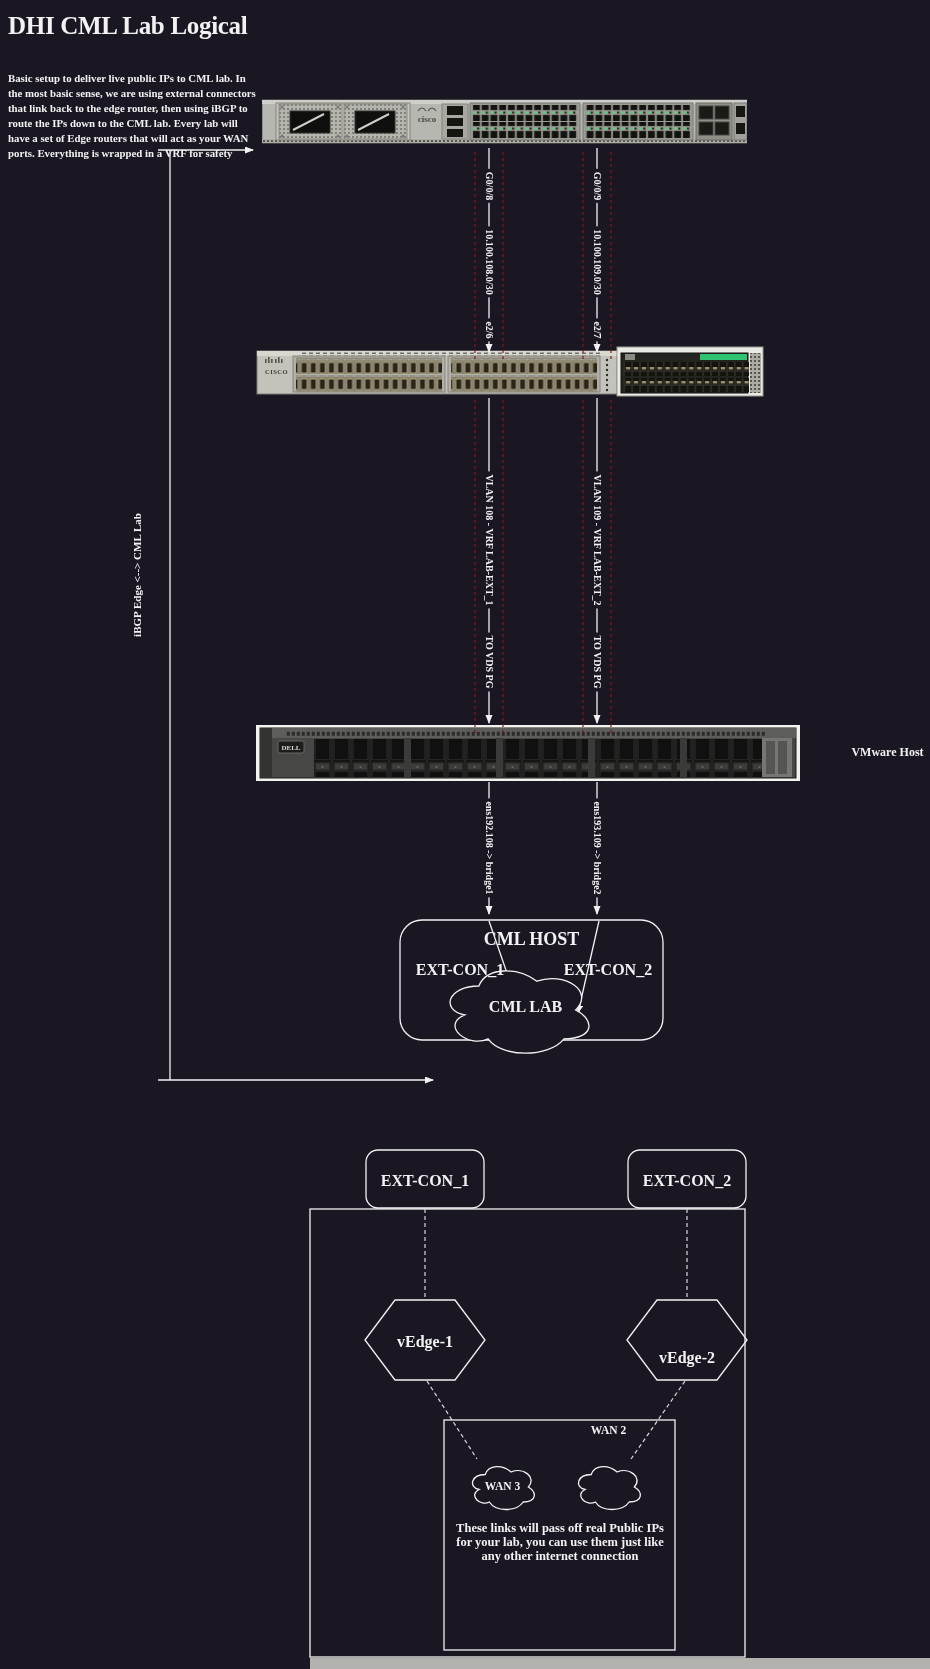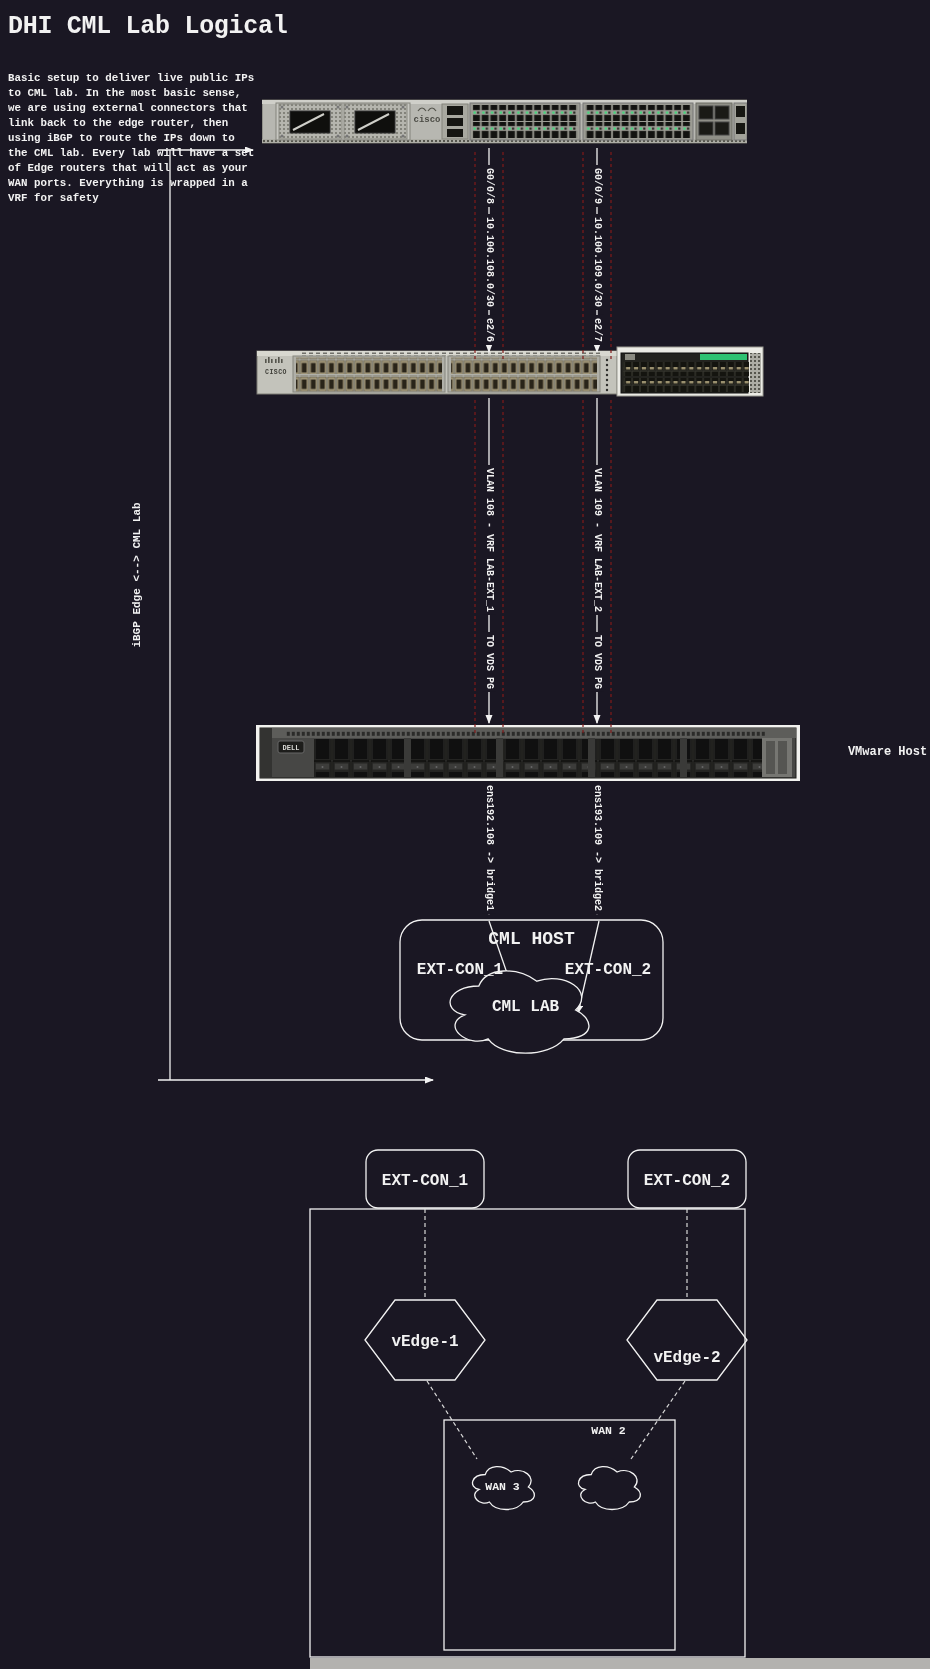--- a/index.html
+++ b/index.html
@@ -1,18 +1,18 @@
 <!DOCTYPE html>
 <html><head>
 <meta charset="utf-8">
 <style>
   html,body{margin:0;padding:0;background:#11101a;}
   .canvas{
     position:relative;width:930px;height:1669px;background:#1a1723;
-    font-family:Liberation Mono, monospace;color:#f2f2f2;overflow:hidden;
+    font-family:Liberation Serif, serif;color:#f2f2f2;overflow:hidden;
   }
   .title{position:absolute;left:8px;top:12px;font-size:25px;font-weight:700;letter-spacing:-0.3px;margin:0;}
   .desc{position:absolute;left:8px;top:60px;width:252px;font-size:10.8px;font-weight:700;line-height:15px;}
   .nlabel{position:absolute;font-weight:700;font-size:16px;text-align:center;z-index:5;}
   .vtext{
     position:absolute;writing-mode:vertical-rl;text-orientation:mixed;
     transform:translate(-50%,-50%);background:#1a1723;padding:3px 0;
     font-size:10px;font-weight:700;white-space:nowrap;z-index:5;line-height:14px;
   }
   .vup{
@@ -275,15 +275,16 @@
 
   <div class="nlabel" style="left:366px;top:1172px;width:118px;">EXT-CON_1</div>
   <div class="nlabel" style="left:628px;top:1172px;width:118px;">EXT-CON_2</div>
 
   <div class="nlabel" style="left:365px;top:1333px;width:120px;text-align:center;">vEdge-1</div>
   <div class="nlabel" style="left:627px;top:1333px;width:120px;margin-top:16px;">vEdge-2</div>
 
   <div class="nlabel" style="left:468px;top:1480px;width:69px;font-size:11.5px;">WAN 3</div>
   <div class="nlabel" style="left:574px;top:1424px;width:69px;font-size:11.5px;">WAN 2</div>
 
+  <div class="nlabel note" style="left:448px;top:1521px;width:224px;">These links will pass off real Public IPs for your lab, you can use them just like any other internet connection</div>
 
   <div class="strip"></div>
 </div>
 
 </body></html>

